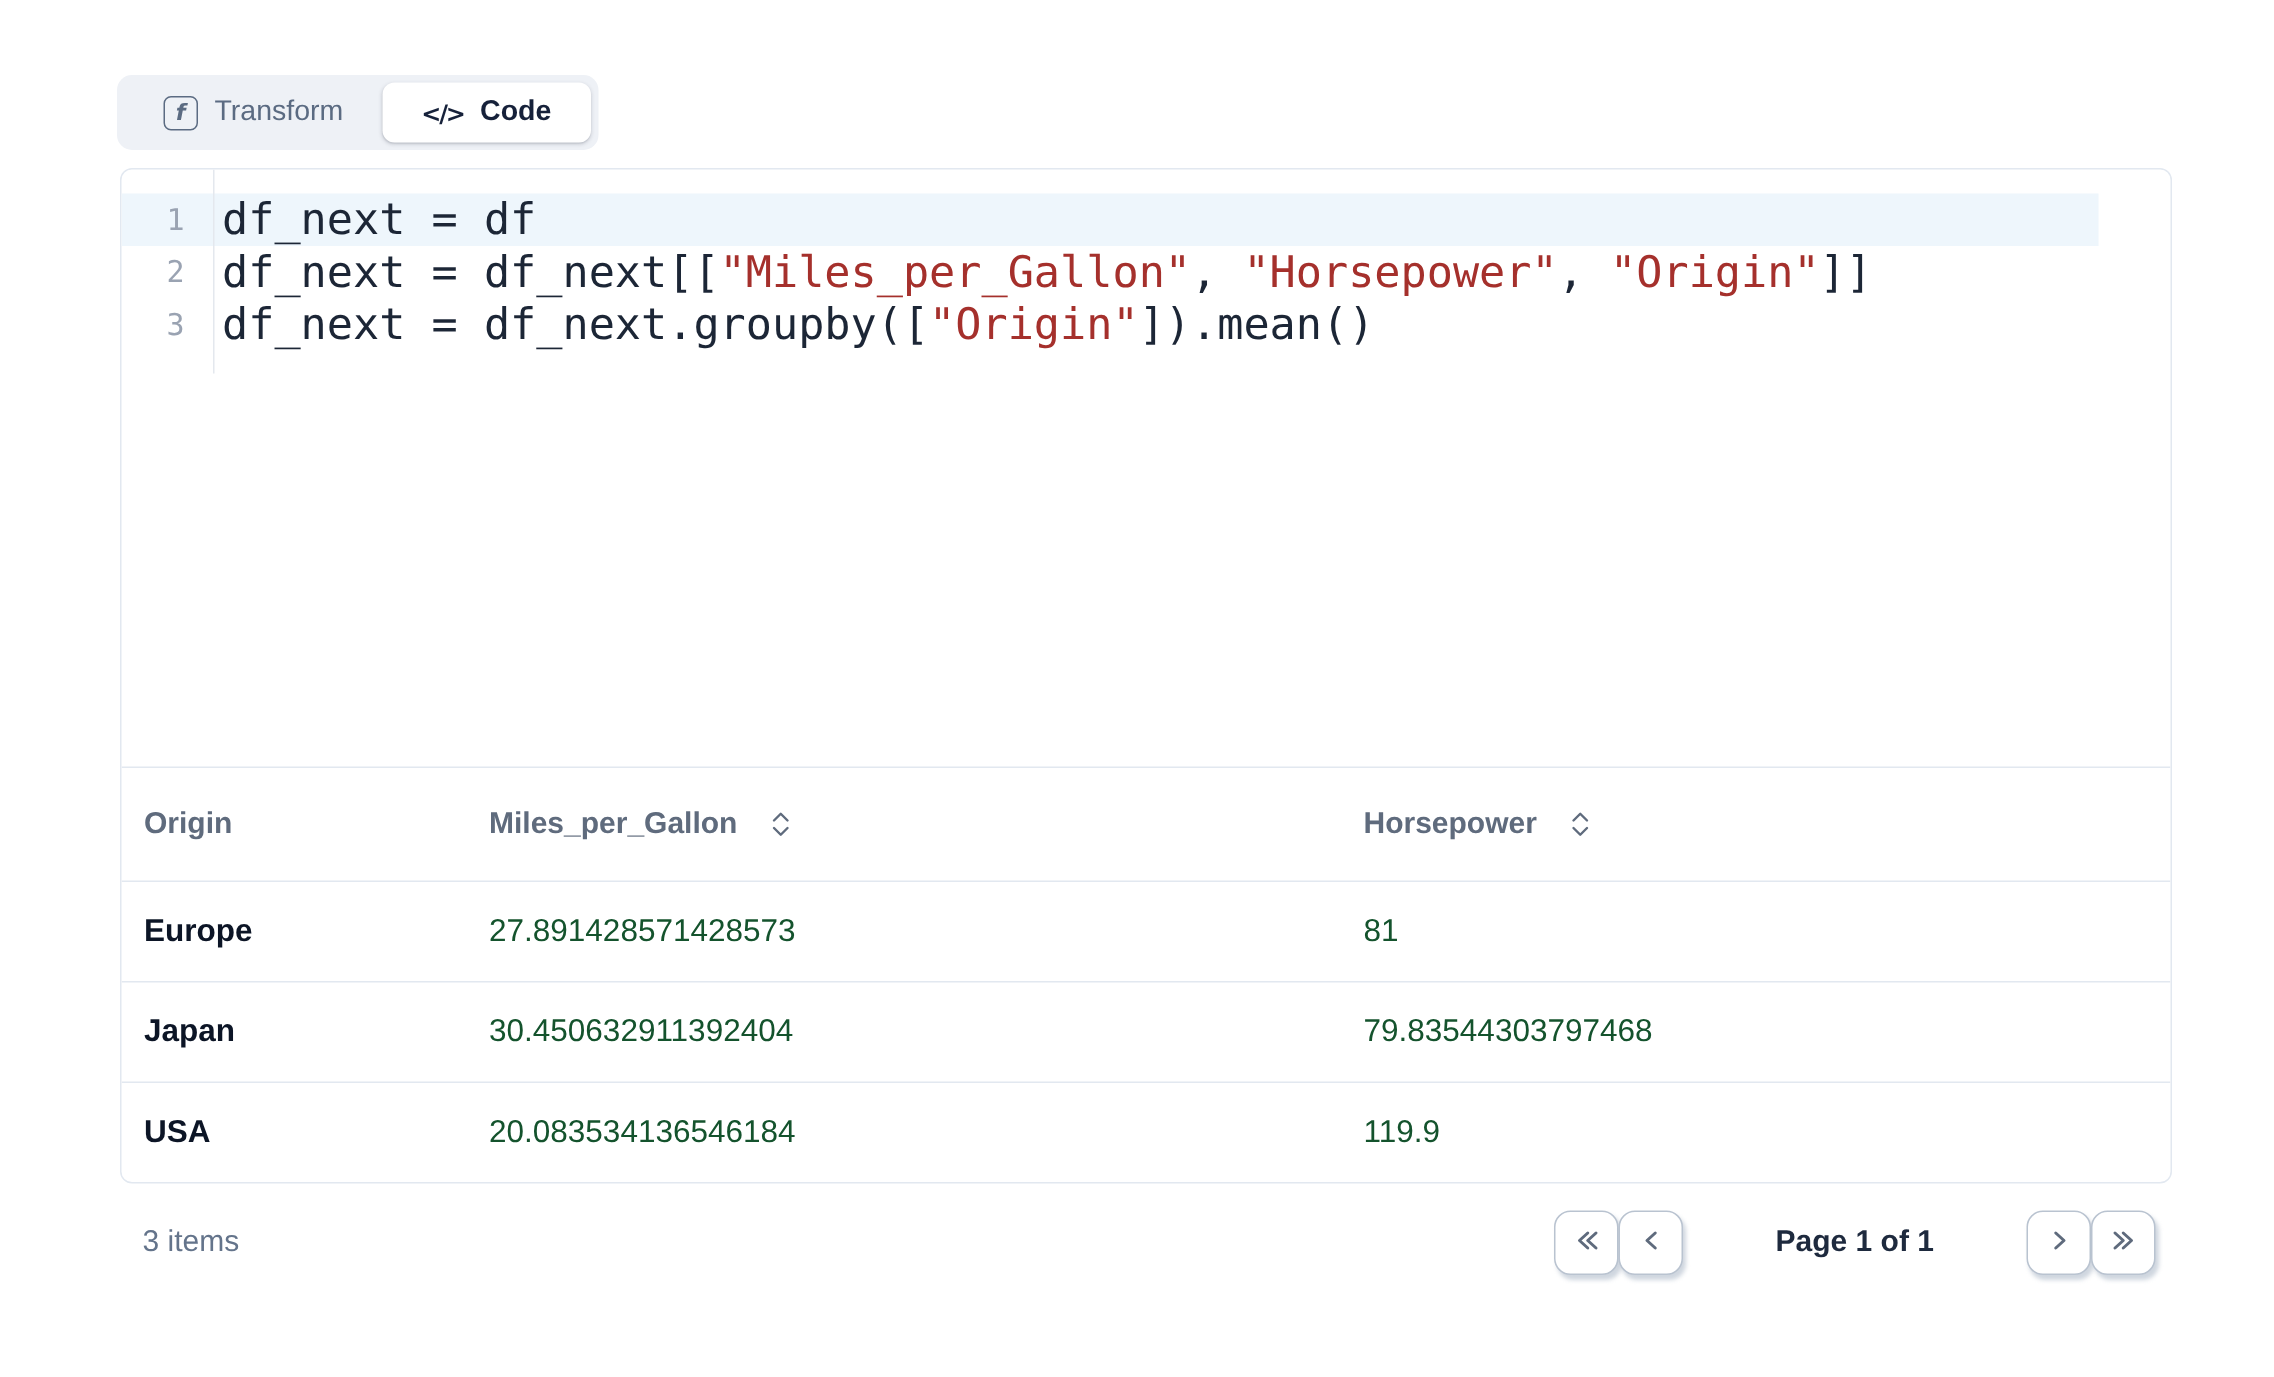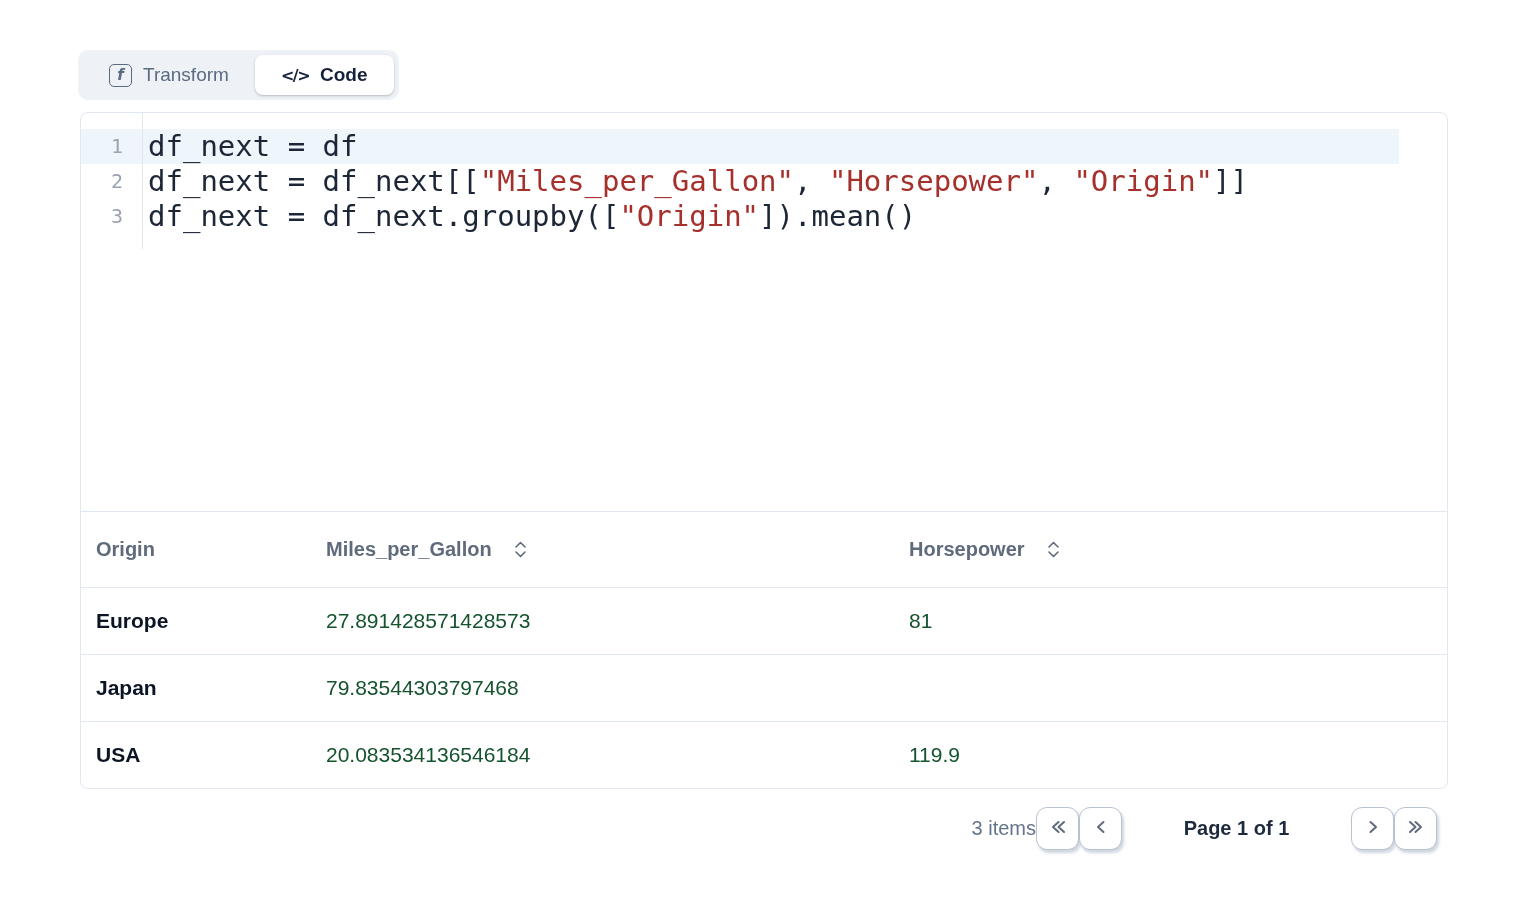--- a/index.html
+++ b/index.html
@@ -33,21 +33,21 @@
   
   .trow{display:grid;grid-template-columns:230px 583px 1fr;align-items:center;padding:0 15px}
   .thead{height:75px}
   .th{display:flex;align-items:center;font-size:20px;color:var(--header-text);font-weight:700}
   .th .sort{margin-left:22px;display:inline-flex}
   .trow.data{height:67px;border-top:1px solid var(--border)}
   .cell-origin{font-size:21px;font-weight:700;color:#0c1526}
   .cell-val{font-size:21px;color:#14532d}
 
   
-  .footer{width:1368px;margin-left:80px;display:flex;justify-content:flex-end;align-items:center;padding:18px 11px 0 15px}
+  .footer{width:1368px;margin-left:80px;display:flex;justify-content:space-between;align-items:center;padding:18px 11px 0 15px}
   .items{font-size:20px;color:#64748b}
   .pager{display:flex;align-items:center;}
   .pbtn{width:43px;height:43px;border-radius:11px;border:1.5px solid #b9c3d0;background:#fff;box-shadow:2px 3px 3px rgba(148,163,184,.45);display:flex;align-items:center;justify-content:center;cursor:pointer}
   .pagelabel{width:229px;text-align:center;font-size:20px;font-weight:700;color:#1e2a3e}
   .chev{stroke:#5f6b7d;stroke-width:2;fill:none;stroke-linecap:round;stroke-linejoin:round}
   .sorticon{stroke:var(--header-text);stroke-width:1.6;fill:none;stroke-linecap:round;stroke-linejoin:round}
 </style>
 </head>
 <body>
 
@@ -109,20 +109,21 @@
         </div>
       </div>
 
       <div class="trow data">
         <div class="cell-origin">Europe</div>
         <div class="cell-val">27.891428571428573</div>
         <div class="cell-val">81</div>
       </div>
       <div class="trow data">
         <div class="cell-origin">Japan</div>
+        <div class="cell-val">30.450632911392404</div>
         <div class="cell-val">79.83544303797468</div>
       </div>
       <div class="trow data">
         <div class="cell-origin">USA</div>
         <div class="cell-val">20.083534136546184</div>
         <div class="cell-val">119.9</div>
       </div>
     </div>
   </div>
 

